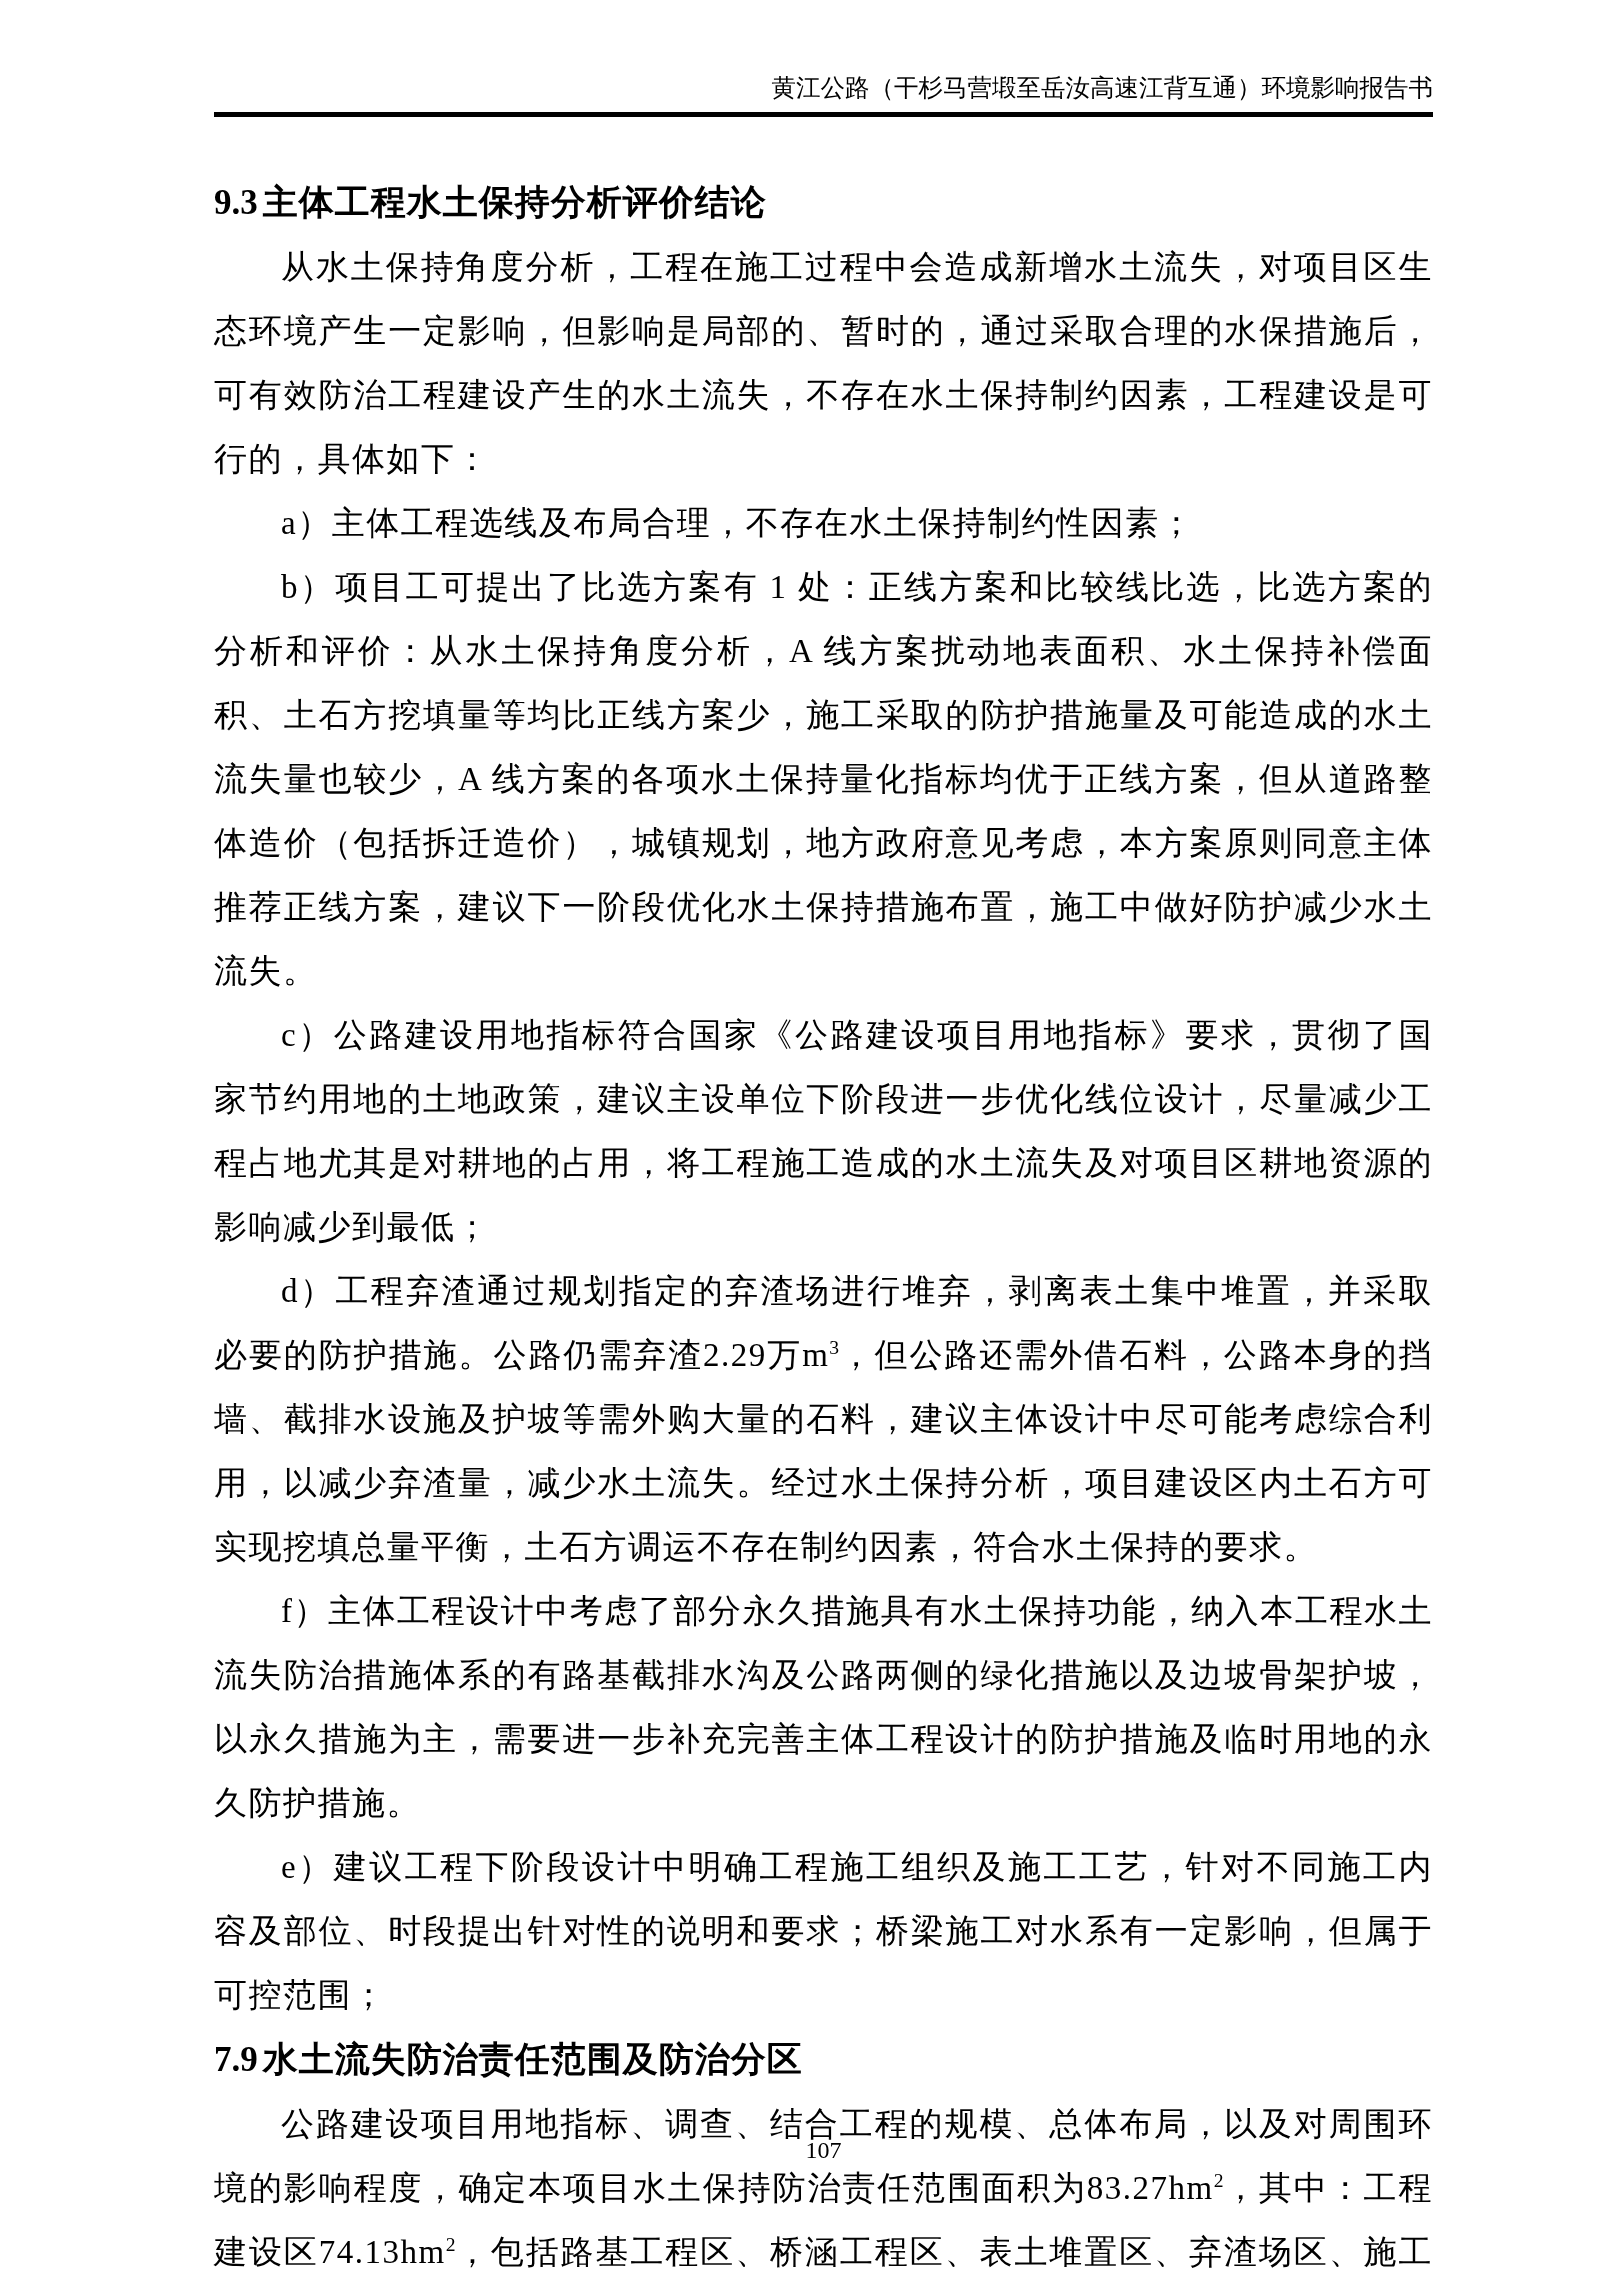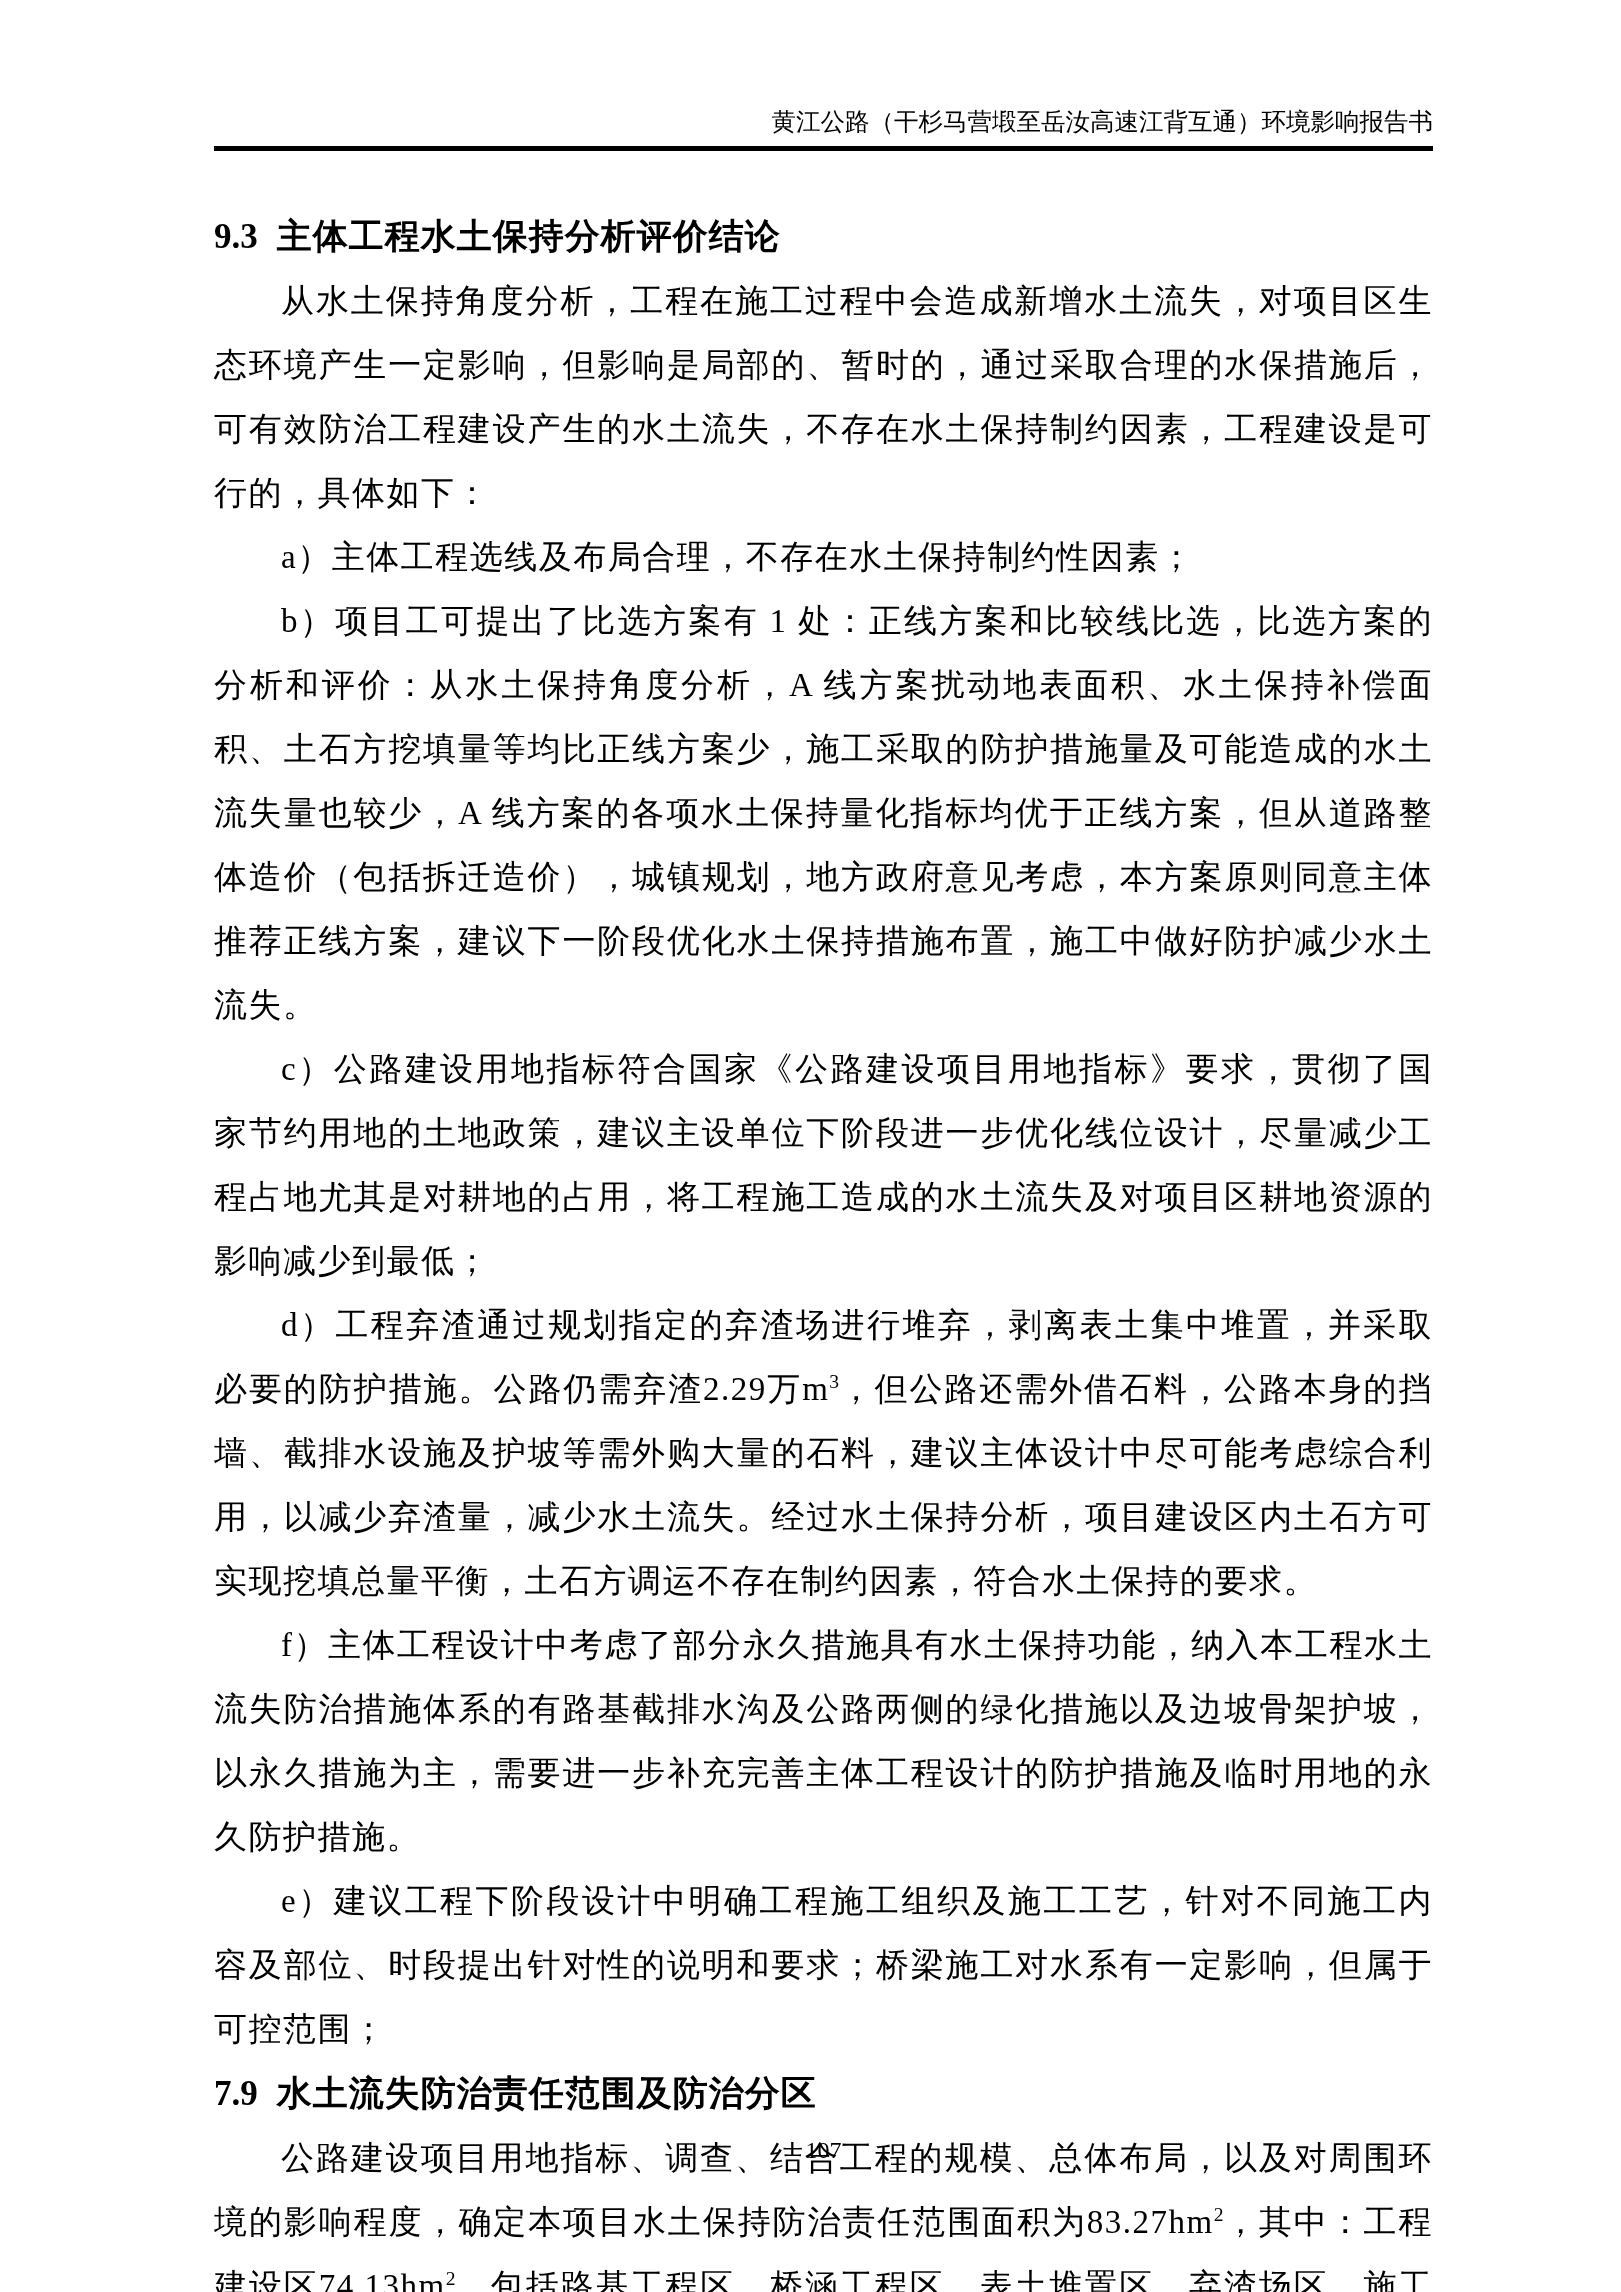--- a/index.html
+++ b/index.html
@@ -16,38 +16,38 @@
     overflow: hidden;
     font-family: "Liberation Serif", "DejaVu Serif", serif;
   }
   .content {
     position: absolute;
     left: 214px;
     top: 0;
     width: 1219px;
   }
   .doc-header {
-    padding-top: 102px;
+    padding-top: 68px;
     padding-bottom: 4.9px;
     text-align: right;
     font-size: 24.5px;
     line-height: 39px;
     border-bottom: 5.9px solid #000000;
   }
   .sec-heading {
     margin: 0;
     font-size: 35px;
     line-height: 64px;
     font-weight: bold;
     font-family: "Liberation Sans", "DejaVu Sans", sans-serif;
     letter-spacing: 1px;
   }
   .sec-heading .sec-num {
     font-family: "Liberation Serif", "DejaVu Serif", serif;
-    margin-right: 19px;
+    margin-right: 5px;
     letter-spacing: 0;
   }
   #h93 { margin-top: 53px; }
   p.body-para {
     margin: 0;
     font-size: 33px;
     line-height: 64px;
     letter-spacing: 1.5px;
     text-align: justify;
     text-justify: inter-ideograph;

